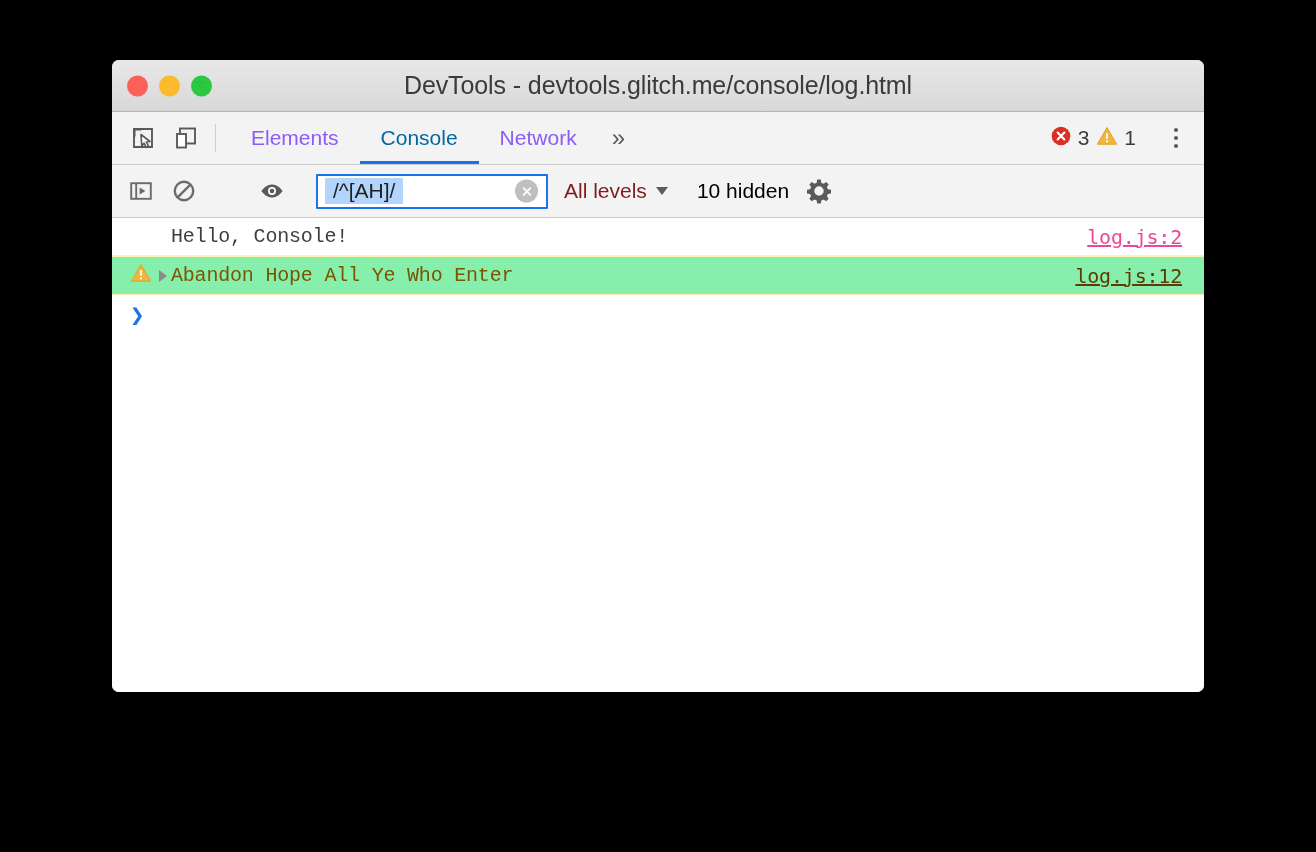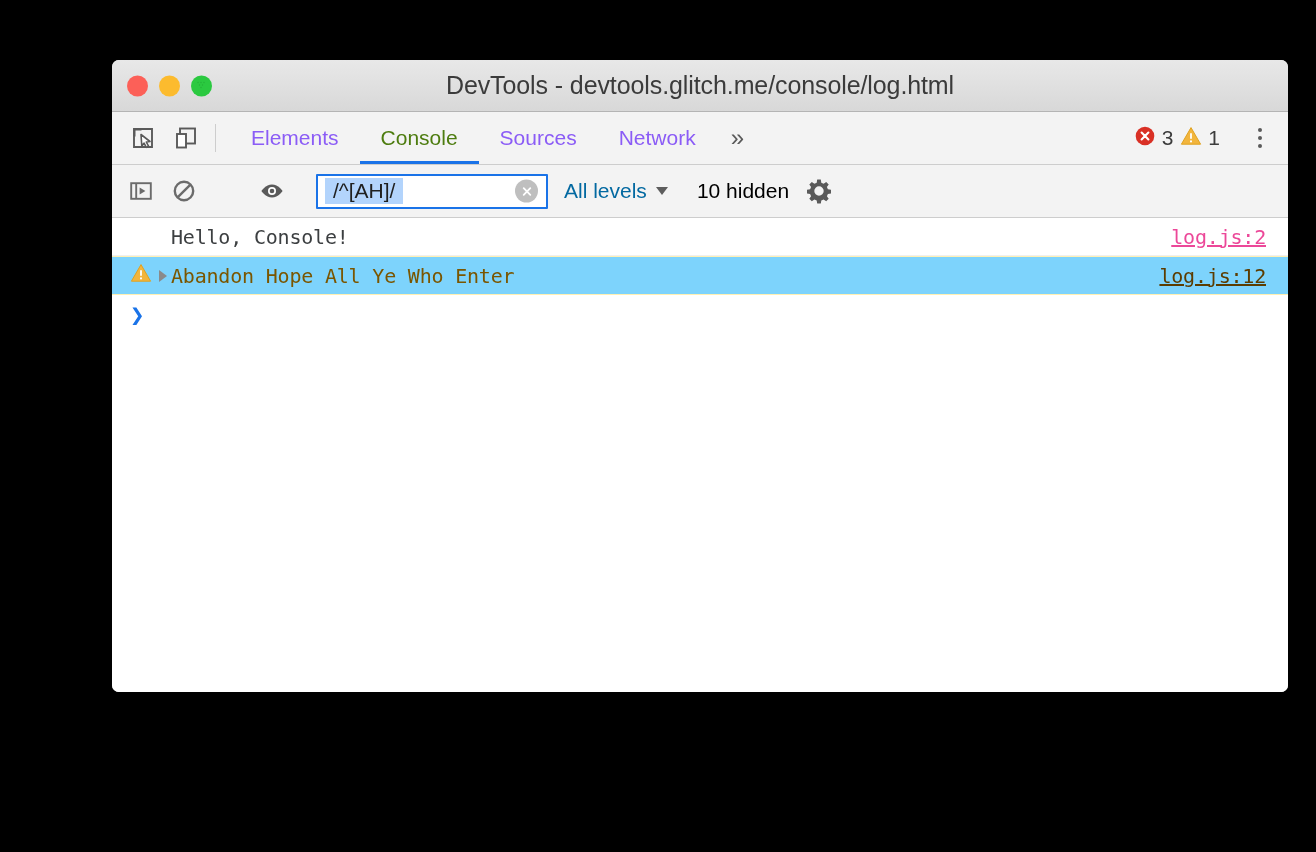--- a/index.html
+++ b/index.html
@@ -13,21 +13,21 @@
   body {
     font-family: "Liberation Sans", sans-serif;
     -webkit-font-smoothing: antialiased;
   }
 
   
   #window {
     position: absolute;
     left: 112px;
     top: 60px;
-    width: 1176px;
+    width: 1092px;
     height: 632px;
     border-radius: 7px;
     overflow: hidden;
     background: #ffffff;
     box-shadow: 0 0 0 0.5px rgba(0,0,0,0.35);
   }
 
   
   #titlebar {
     position: relative;
@@ -100,21 +100,21 @@
     display: flex;
     align-items: center;
     padding: 0 21px;
     font-size: 21px;
     color: #8b5cf6;
     cursor: pointer;
     position: relative;
     white-space: nowrap;
   }
   .tab.active {
-    color: #4d7c0f;
+    color: #0369a1;
   }
   .tab.active::after {
     content: "";
     position: absolute;
     left: 0; right: 0; bottom: 0;
     height: 3px;
     background: #1a73e8;
   }
   .tab.more {
     font-size: 24px;
@@ -227,21 +227,21 @@
   }
   #levels {
     display: flex;
     align-items: center;
     gap: 9px;
     margin-left: 16px;
     cursor: pointer;
   }
   #levels .label {
     font-size: 21px;
-    color: #0369a1;
+    color: #7f1d1d;
   }
   .caret-sm {
     width: 0; height: 0;
     border-left: 6px solid transparent;
     border-right: 6px solid transparent;
     border-top: 8px solid #5d5d5d;
   }
   #hidden-count {
     font-size: 21px;
     color: #000000;
@@ -291,34 +291,35 @@
   }
   .tri-down {
     width: 0; height: 0;
     border-left: 6px solid transparent;
     border-right: 6px solid transparent;
     border-top: 8px solid #6a6a6a;
   }
   .msg .text {
     white-space: pre;
     letter-spacing: -0.2px;
+    font-family: Liberation Mono, monospace;
   }
   .msg .src {
     margin-left: auto;
     margin-right: 22px;
     text-decoration: underline;
     cursor: pointer;
     letter-spacing: -0.2px;
   }
 
   .msg.log { color: #3c3f41; }
   .msg.log .src { color: #ec4899; }
 
   .msg.warning {
-    background: #7dd3fc;
+    background: #86efac;
     border-top: 1px solid #fff0b3;
     border-bottom: 1px solid #fff0b3;
     color: #5c3c00;
   }
   .msg.warning .text { color: #7a5600; }
   .msg.warning .src { color: #5c3c00; }
 
   .msg.group {
     font-weight: bold;
     color: #1f2328;
@@ -385,21 +386,20 @@
         <svg width="26" height="26" viewBox="0 0 26 26">
           <rect x="7" y="3.5" width="15" height="15" fill="none" stroke="#5a5a5a" stroke-width="1.9"></rect>
           <rect x="4" y="9" width="9" height="13.5" fill="#ffffff" stroke="#5a5a5a" stroke-width="1.9"></rect>
         </svg>
       </div>
     </div>
     <div class="vdiv"></div>
     <div class="tabs">
       <div class="tab">Elements</div>
       <div class="tab active">Console</div>
-      <div class="tab">Sources</div>
       <div class="tab">Network</div>
       <div class="tab more">»</div>
     </div>
     <div class="tb-right">
       <div class="counter">
         <span>
           <svg width="22" height="22" viewBox="0 0 22 22">
             <circle cx="11" cy="11" r="9.3" fill="#d93025"></circle>
             <path d="M7.6 7.6 L14.4 14.4 M14.4 7.6 L7.6 14.4" stroke="#ffffff" stroke-width="2.1" stroke-linecap="round"></path>
           </svg>

